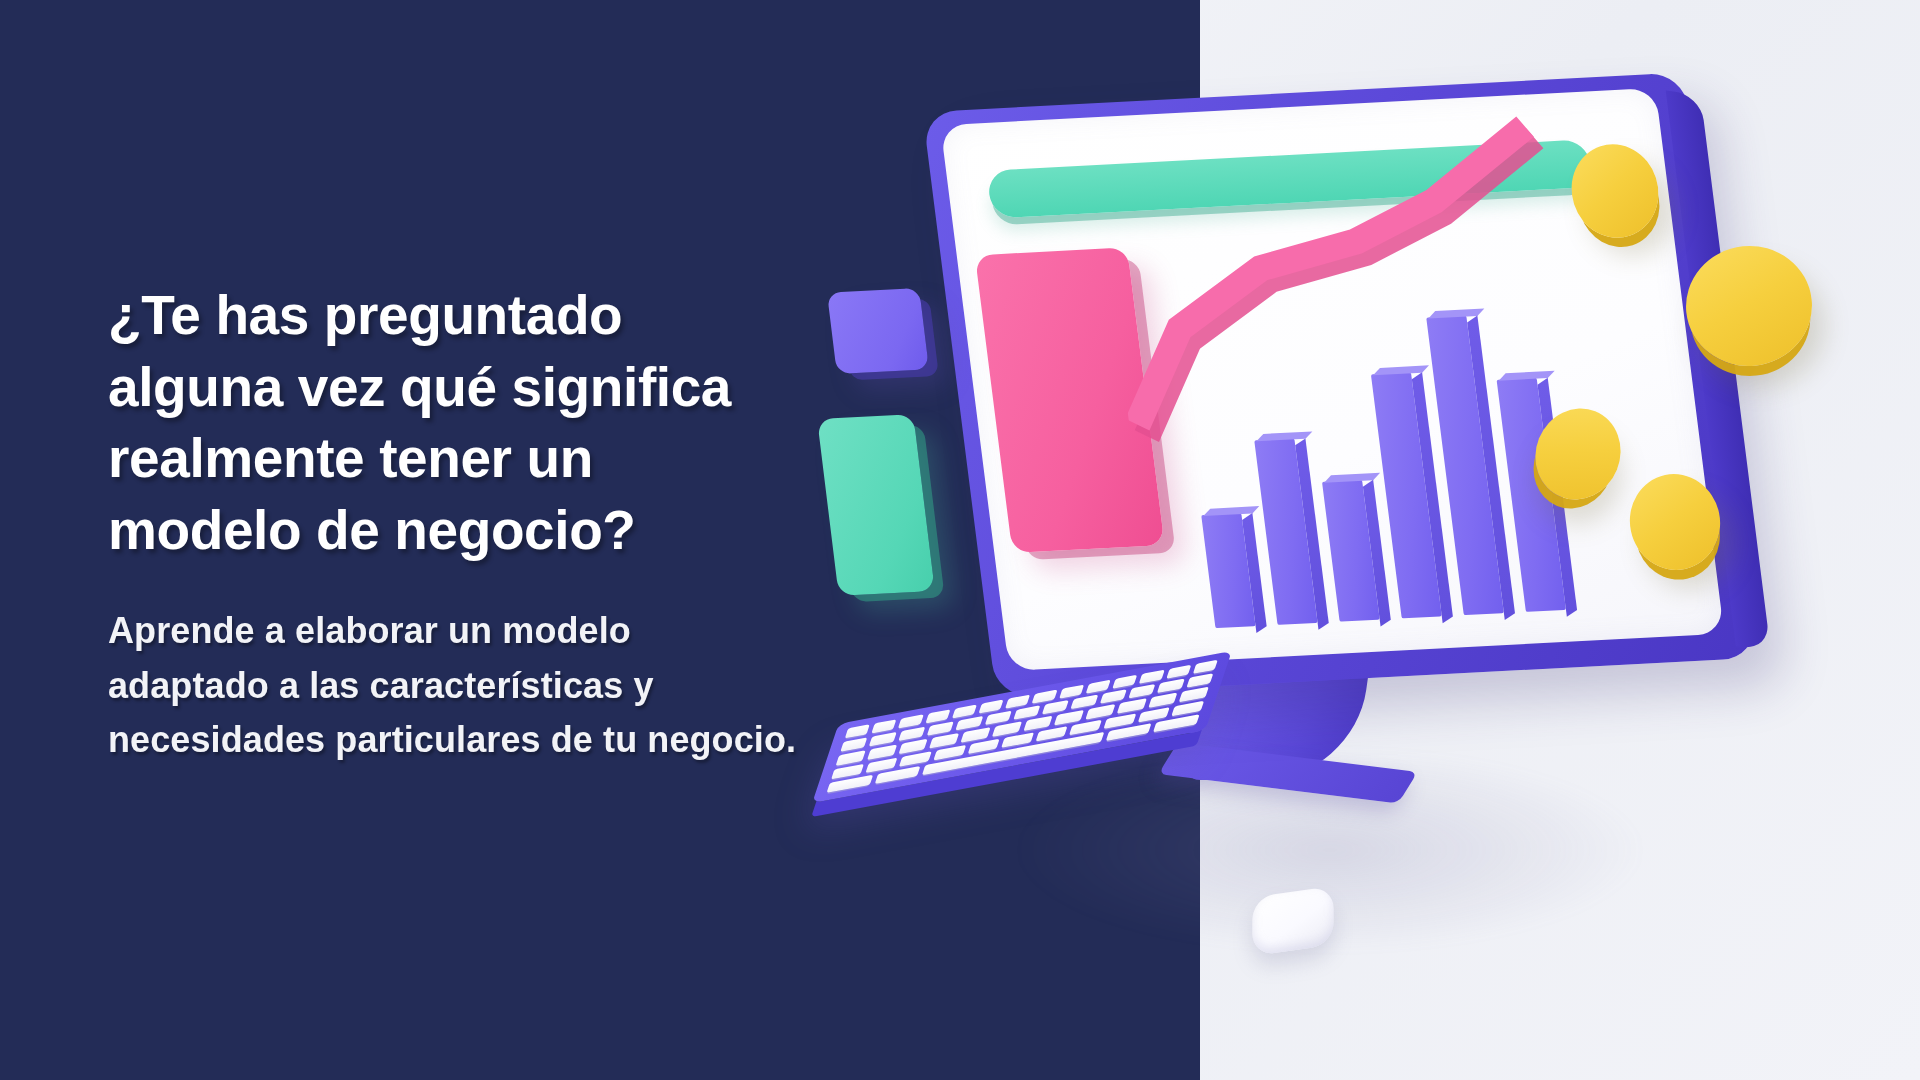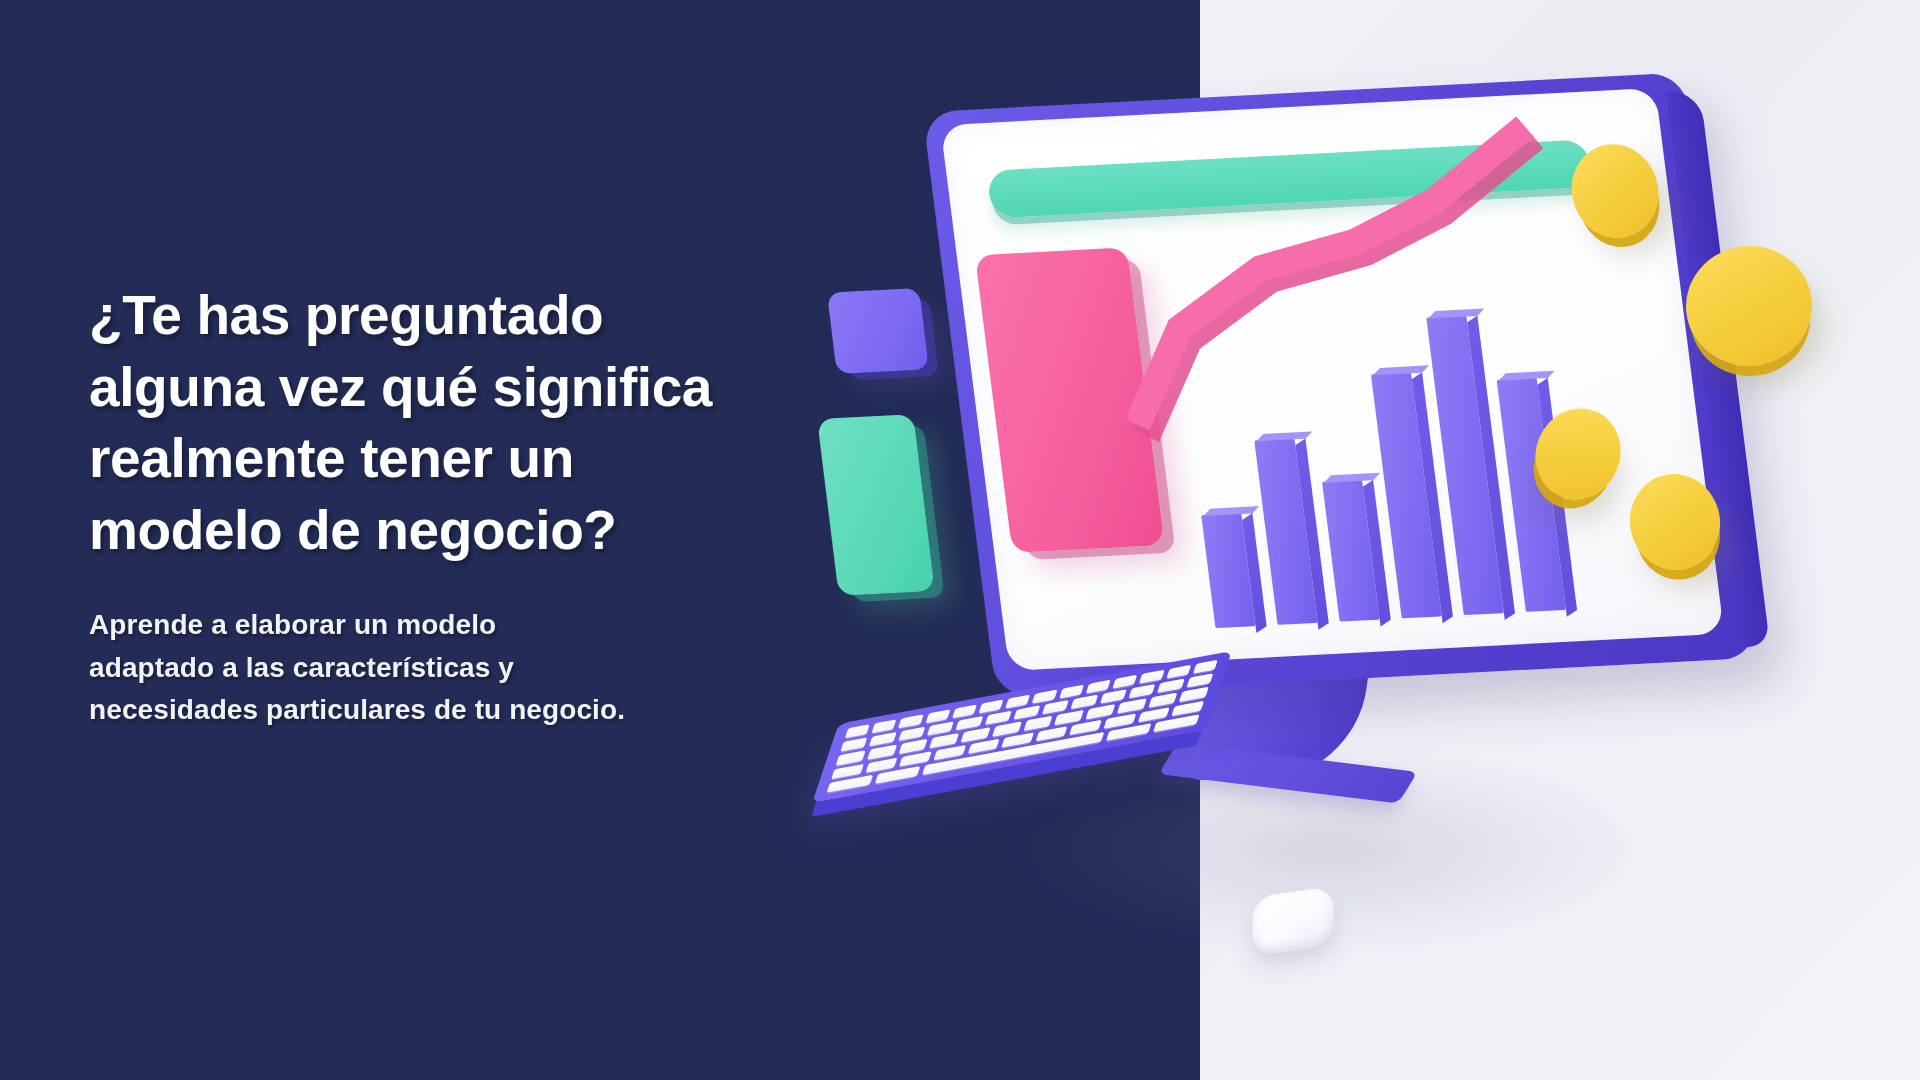--- a/index.html
+++ b/index.html
@@ -18,34 +18,34 @@
   }
   .navy-bulge{
     position:absolute; left:420px; top:-60px; width:1200px; height:1200px;
     background:#232c57; border-radius:50%;
   }
   .navy-clip{
     position:absolute; left:0; top:0; width:1200px; height:1080px; overflow:hidden;
   }
 
   
-  .copy{ position:absolute; left:89px; top:280px; width:780px; z-index:40; }
+  .copy{ position:absolute; left:108px; top:280px; width:780px; z-index:40; }
   .headline{
     color:#ffffff;
     font-size:55px;
     font-weight:700;
     line-height:1.30;
     letter-spacing:-0.4px;
     text-shadow:3px 4px 4px rgba(0,0,0,0.33);
     white-space:pre-line;
   }
   .subcopy{
     margin-top:38px;
     color:#f2f3f7;
-    font-size:28px;
+    font-size:36px;
     font-weight:700;
     line-height:1.52;
     letter-spacing:0.1px;
     text-shadow:2px 3px 3px rgba(0,0,0,0.33);
     white-space:pre-line;
   }
 
   
   .illus{ position:absolute; left:980px; top:60px; width:940px; height:1000px; z-index:20; }
 

